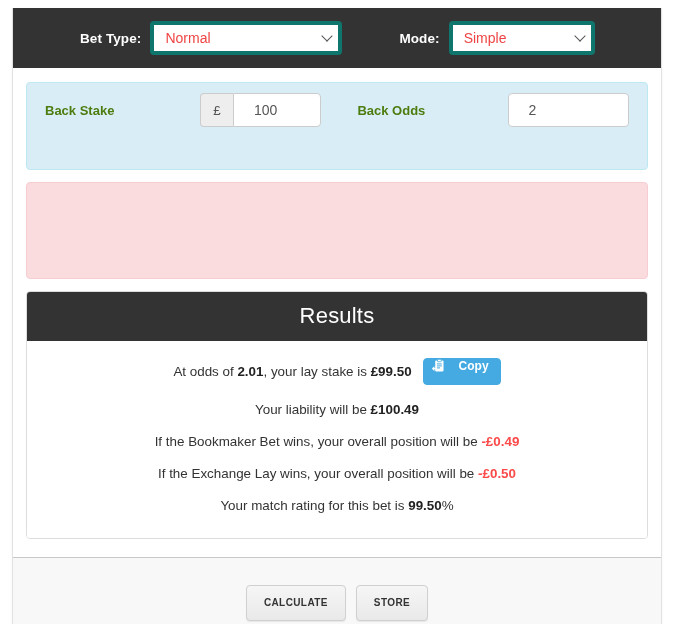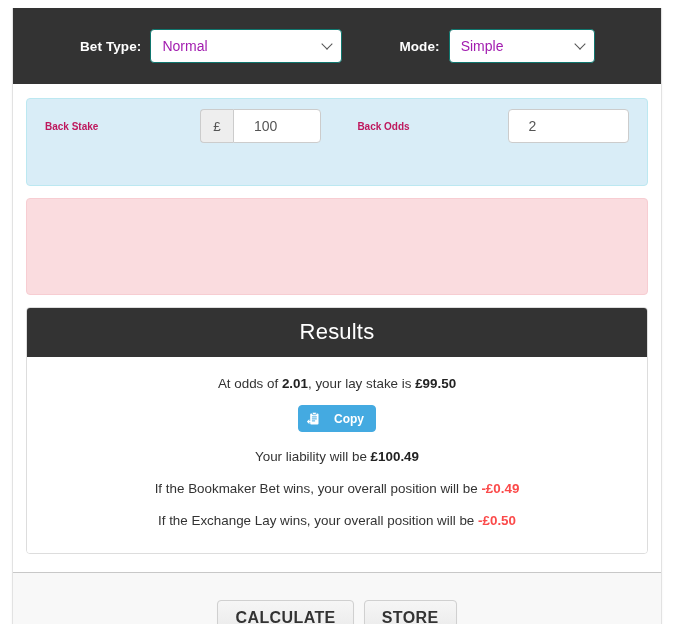--- a/index.html
+++ b/index.html
@@ -20,44 +20,44 @@
     width: 650px;
     background: #ffffff;
     border: 1px solid #e2e2e2;
     border-top: none;
     box-shadow: 0 1px 2px rgba(0,0,0,0.06);
   }
 
   
   .topbar {
     background: #333333;
-    height: 76px;
+    height: 60px;
     display: flex;
     align-items: center;
     padding: 0 12px;
   }
   .topbar .lbl {
     color: #ffffff;
     font-size: 13.5px;
     font-weight: bold;
     letter-spacing: .1px;
     white-space: nowrap;
   }
   .lbl-bettype { margin-left: 55px; }
   .lbl-mode    { margin-left: 57px; }
 
   .sel {
     appearance: none;
     -webkit-appearance: none;
     background: #ffffff;
-    border: 1px solid #0f766e;
+    border: 4px solid #0f766e;
     border-radius: 4px;
     height: 34px;
     font-size: 14px;
-    color: #a21caf;
+    color: #ef4444;
     font-family: "Liberation Sans", sans-serif;
     padding: 0 26px 0 11px;
     outline: none;
   }
   .sel-wrap { position: relative; display: inline-block; }
   .sel-wrap .chev {
     position: absolute;
     right: 11px;
     top: 50%;
     width: 8px; height: 8px;
@@ -90,23 +90,23 @@
     height: 97px;
     margin-bottom: 12px;
   }
 
   .row {
     display: flex;
     align-items: center;
     height: 54px;
   }
   .flbl {
-    font-size: 10px;
-    font-weight: bold;
-    color: #be185d;
+    font-size: 13px;
+    font-weight: bold;
+    color: #4d7c0f;
     white-space: nowrap;
   }
 
   .inp {
     background: #ffffff;
     border: 1px solid #cccccc;
     border-radius: 4px;
     height: 34px;
     font-size: 14px;
     color: #555555;
@@ -183,21 +183,20 @@
   .results-body {
     background: #ffffff;
     padding: 14px 0 16px 0;
   }
   .rline {
     text-align: center;
     font-size: 13.4px;
     color: #333333;
     padding: 6px 0;
     line-height: 20px;
-    flex-direction: column;
   }
   .rline b { font-weight: bold; color: #222; }
   .neg { color: #fb4a4a; font-weight: bold; }
 
   .rline-first {
     display: flex;
     align-items: center;
     justify-content: center;
     gap: 11px;
     padding-top: 3px;
@@ -206,21 +205,21 @@
   .copybtn {
     background: #44aae1;
     border: 1px solid #44aae1;
     border-radius: 4px;
     color: #ffffff;
     font-size: 12px;
     font-weight: bold;
     height: 27px;
     padding: 0 11px 0 8px;
     display: inline-flex;
-    align-items: center;
+    align-items: flex-start;
     gap: 14px;
     cursor: pointer;
     font-family: "Liberation Sans", sans-serif;
   }
   .copybtn svg { display: block; }
 
   
   .footer {
     background: #f8f8f8;
     border-top: 1px solid #c8c8c8;
@@ -229,21 +228,21 @@
     align-items: center;
     justify-content: center;
     gap: 10px;
   }
   .btn {
     background: #eeeeee;
     background-image: linear-gradient(#f6f6f6, #e9e9e9);
     border: 1px solid #d0d0d0;
     border-radius: 4px;
     color: #333333;
-    font-size: 16px;
+    font-size: 10px;
     font-weight: bold;
     letter-spacing: .4px;
     height: 36px;
     padding: 0 17px;
     cursor: pointer;
     font-family: "Liberation Sans", sans-serif;
     box-shadow: 0 1px 1px rgba(0,0,0,.07);
   }
 </style>
 </head>
@@ -310,20 +309,21 @@
             <span>Copy</span>
           </button>
         </div>
 
         <div class="rline"><span>Your liability will be </span><b>£100.49</b></div>
 
         <div class="rline"><span>If the Bookmaker Bet wins, your overall position will be </span><span class="neg">-£0.49</span></div>
 
         <div class="rline"><span>If the Exchange Lay wins, your overall position will be </span><span class="neg">-£0.50</span></div>
 
+        <div class="rline"><span>Your match rating for this bet is </span><b>99.50</b><span>%</span></div>
 
       </div>
     </div>
 
   </div>
 
   <div class="footer">
     <button class="btn">CALCULATE</button>
     <button class="btn">STORE</button>
   </div>

